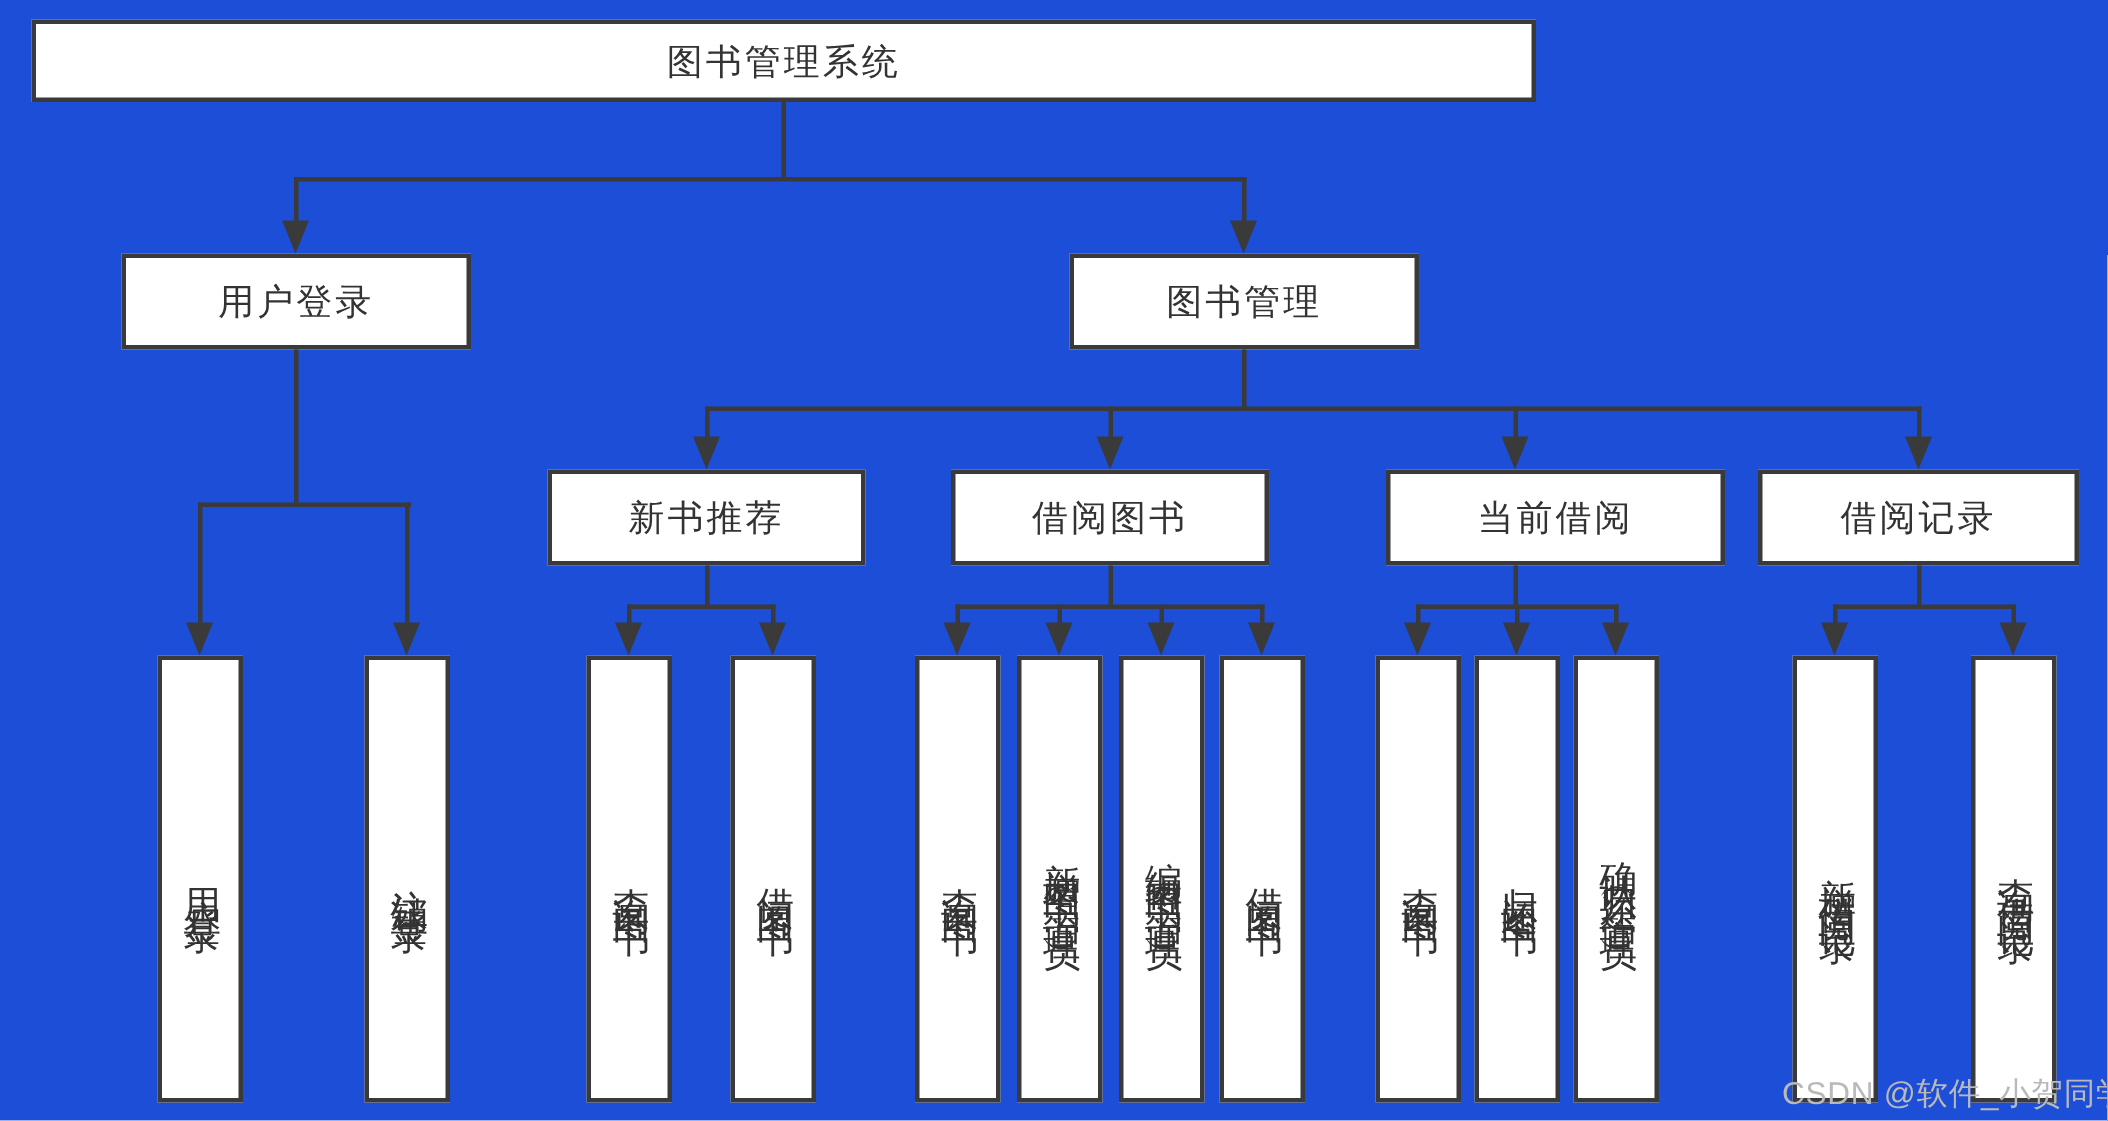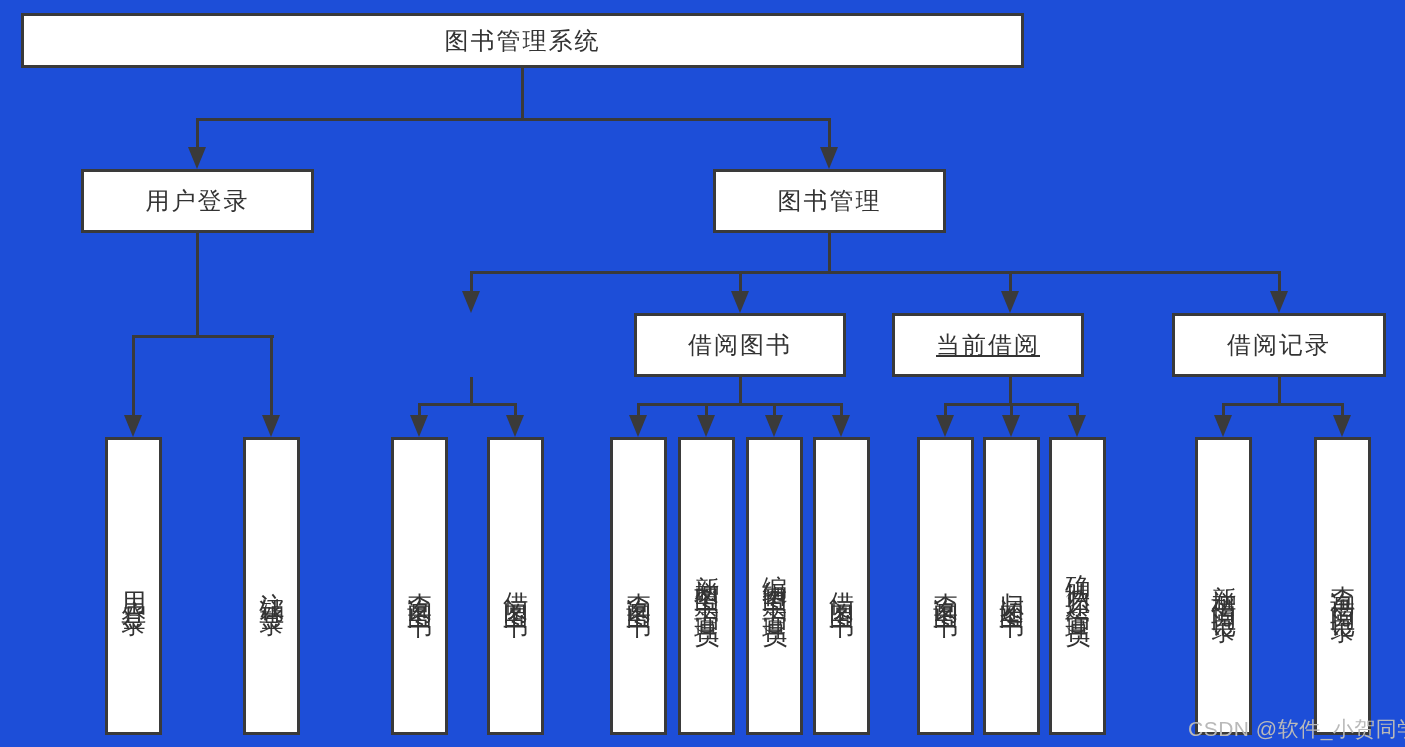--- a/index.html
+++ b/index.html
@@ -61,24 +61,27 @@
     <span class="hlabel">图书管理系统</span>
   </div>
 
   <div class="box" style="left:81px; top:169px; width:233px; height:64px;">
     <span class="hlabel">用户登录</span>
   </div>
   <div class="box" style="left:713px; top:169px; width:233px; height:64px;">
     <span class="hlabel">图书管理</span>
   </div>
 
+  <div class="box" style="left:365px; top:313px; width:212px; height:64px;">
+    <span class="hlabel">新书推荐</span>
+  </div>
   <div class="box" style="left:634px; top:313px; width:212px; height:64px;">
     <span class="hlabel">借阅图书</span>
   </div>
-  <div class="box" style="left:892px; top:313px; width:192px; height:64px;text-decoration:underline;">
+  <div class="box" style="left:924px; top:313px; width:226px; height:64px;">
     <span class="hlabel">当前借阅</span>
   </div>
   <div class="box" style="left:1172px; top:313px; width:214px; height:64px;">
     <span class="hlabel">借阅记录</span>
   </div>
 
   <div class="box vbox" style="left:105px;">
     <span class="vlabel">用户登录</span>
   </div>
   <div class="box vbox" style="left:243px;">

